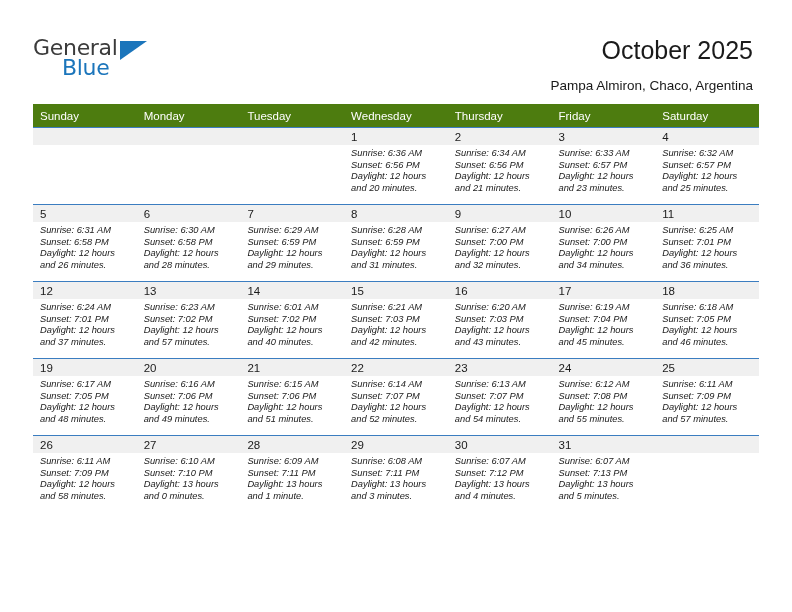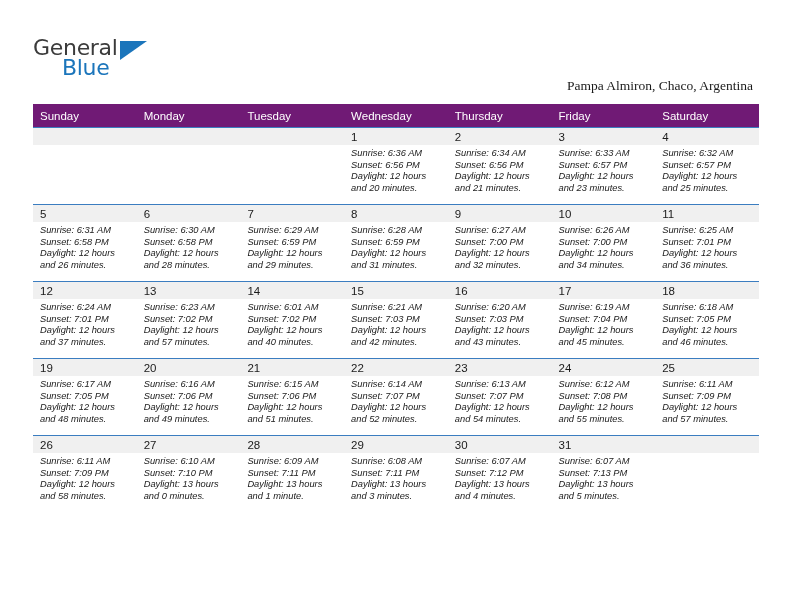--- a/index.html
+++ b/index.html
@@ -78,34 +78,33 @@
   }
   .subtitle {
     position: absolute;
     right: 39px;
     top: 78px;
     font-size: 13.5px;
     color: #1a1a1a;
     text-align: right;
     white-space: nowrap;
     line-height: 15px;
-    font-family: Liberation Serif, serif;
   }
 
   
   .calendar {
     position: absolute;
     left: 33px;
     top: 104px;
     width: 726px;
     border-collapse: collapse;
     table-layout: fixed;
   }
   .calendar th {
-    background: #701a75;
+    background: #4d7c0f;
     color: #ffffff;
     font-size: 11.5px;
     font-weight: normal;
     text-align: left;
     padding: 5px 0 5px 7px;
     height: 13px;
     border: none;
   }
   .calendar td {
     vertical-align: top;
@@ -148,20 +147,21 @@
 <body>
 
 <div class="page">
 
   <div class="header">
     <div class="logo">
       <span class="logo-general">General</span>
       <span class="logo-triangle"></span>
       <span class="logo-blue">Blue</span>
     </div>
+    <div class="title">October 2025</div>
     <div class="subtitle">Pampa Almiron, Chaco, Argentina</div>
   </div>
 
   <table class="calendar">
     <thead>
       <tr>
         <th>Sunday</th>
         <th>Monday</th>
         <th>Tuesday</th>
         <th>Wednesday</th>

